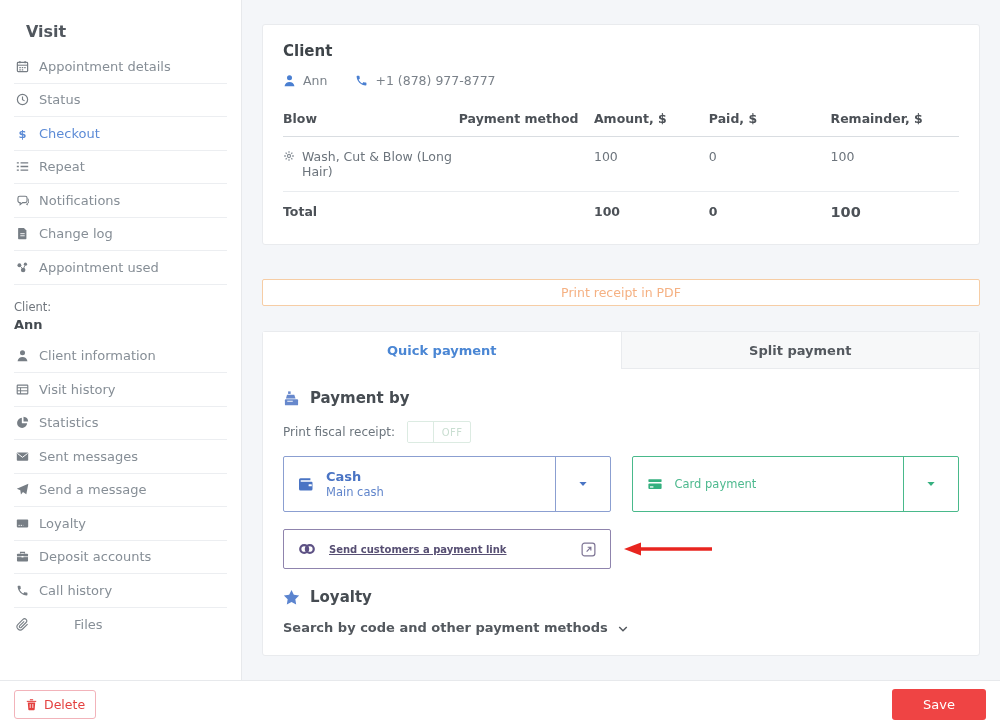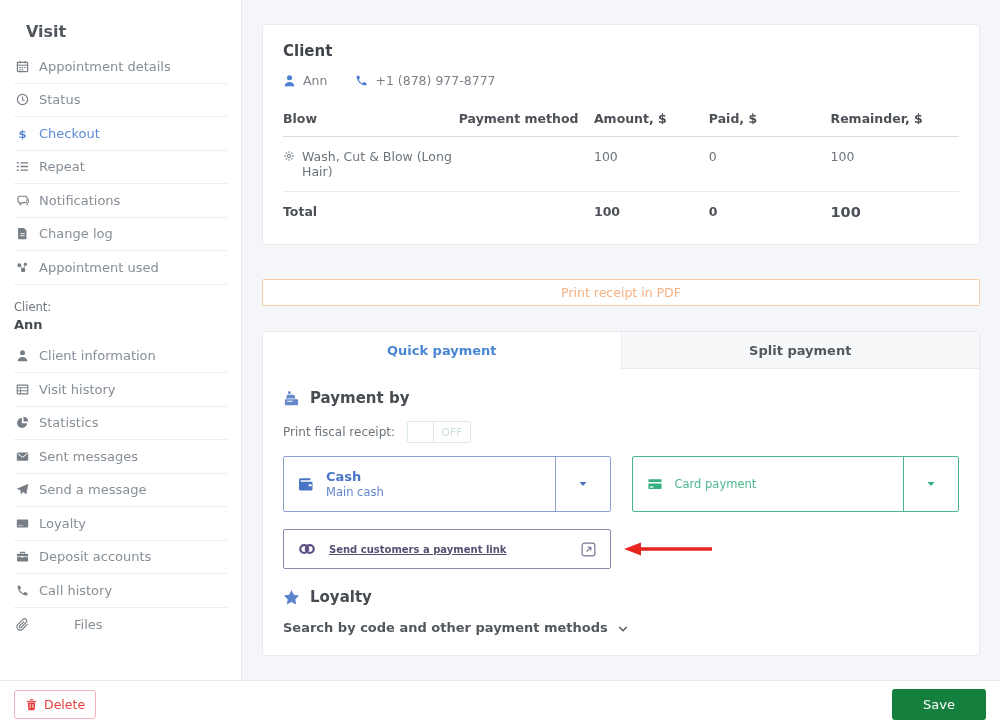--- a/index.html
+++ b/index.html
@@ -89,21 +89,21 @@
 
   .search-row { display:flex; align-items:flex-end; gap:9px; font-weight:bold; color:#53585e; font-size:13px; cursor:pointer; }
   .search-row .icn { font-size:12px; color:#53585e; }
 
   
   .footer { position:absolute; left:0; bottom:0; width:1000px; height:48px; background:#fff;
     border-top:1px solid #e7e9ec; display:flex; align-items:center; justify-content:space-between; padding:0 14px; }
   .delete-btn { display:flex; align-items:center; gap:6px; border:1px solid #f2b3ba; color:#e4403f;
     background:#fff; border-radius:3px; height:29px; padding:0 10px; font-size:12.5px; cursor:pointer; font-family:inherit; }
   .delete-btn .icn { font-size:13px; }
-  .save-btn { background:#15803d; color:#fff; border:none; border-radius:3px; height:31px;
+  .save-btn { background:#ef4444; color:#fff; border:none; border-radius:3px; height:31px;
     padding:0 31px; font-size:13px; cursor:pointer; font-family:inherit; }
 </style>
 </head>
 <body>
 
 <div class="app">
   <div class="main">
 
     <nav class="sidebar">
       <div class="side-title">Visit</div>

